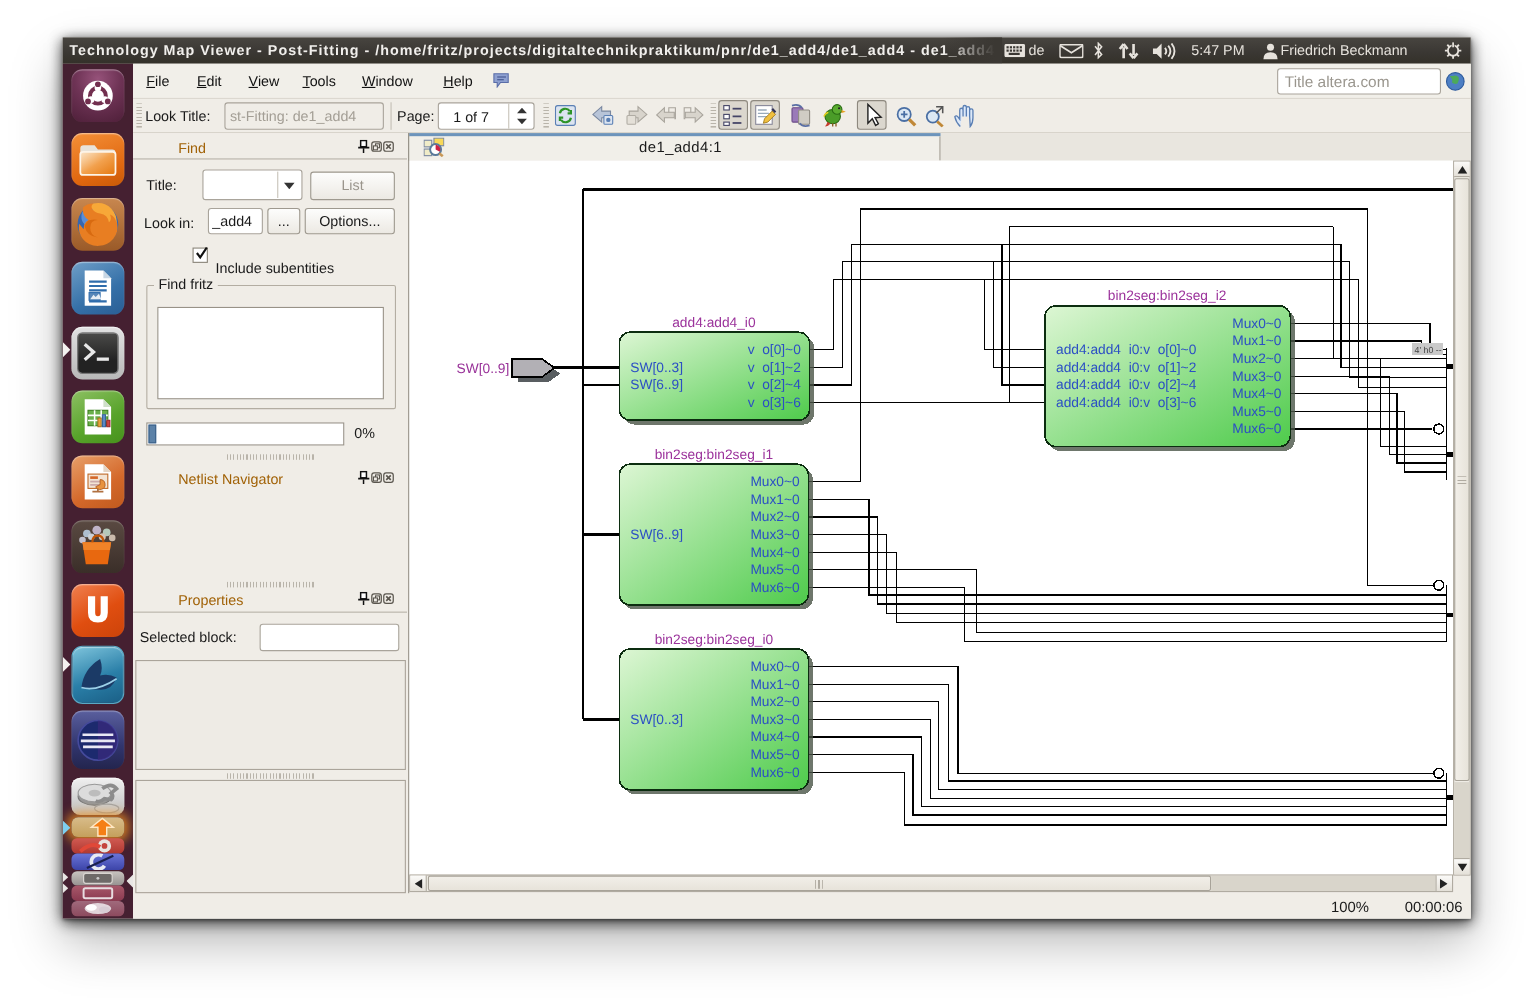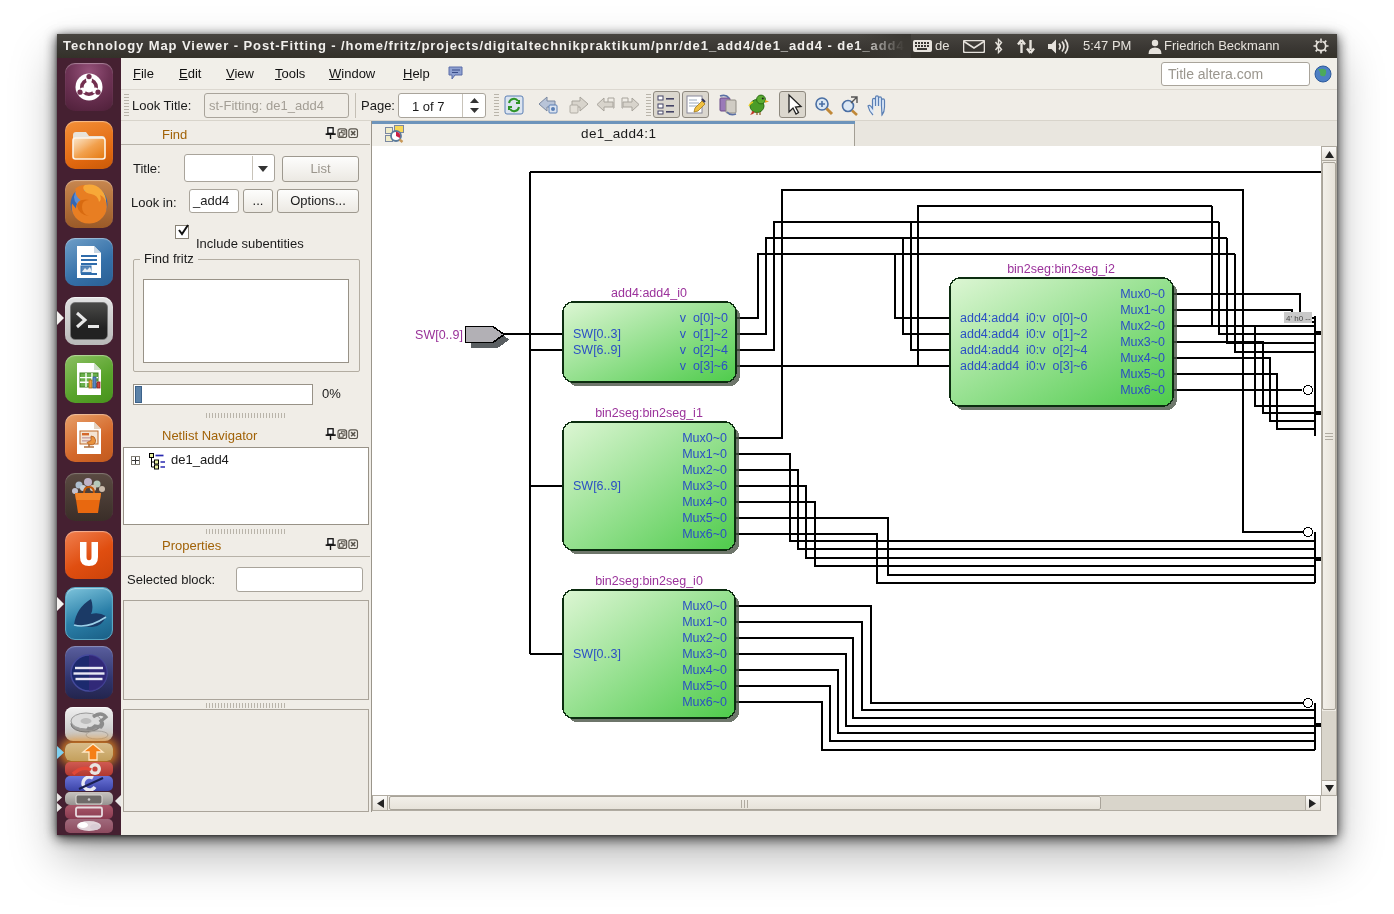--- a/index.html
+++ b/index.html
@@ -431,35 +431,20 @@
       <svg class="picons" style="top:307px;" width="46" height="16" viewBox="0 0 46 16">
           <rect x="5.5" y="1" width="7" height="7.5" fill="#fff" stroke="#111" stroke-width="1.8"></rect>
           <path d="M2.5 9.5 H16" stroke="#111" stroke-width="2.2"></path>
           <path d="M9 10.5 V16" stroke="#111" stroke-width="1.8"></path>
           <rect x="19" y="2.5" width="11.5" height="11.5" rx="2.8" fill="none" stroke="#5a564e" stroke-width="1.5"></rect>
           <rect x="23.5" y="5" width="4.8" height="4.8" fill="none" stroke="#5a564e" stroke-width="1.3"></rect>
           <rect x="21" y="7.5" width="4.8" height="4.8" fill="#efece6" stroke="#5a564e" stroke-width="1.3"></rect>
           <rect x="33.5" y="2.5" width="11.5" height="11.5" rx="2.8" fill="none" stroke="#5a564e" stroke-width="1.5"></rect>
           <path d="M36.5 5.5 l5.5 5.5 M42 5.5 l-5.5 5.5" stroke="#5a564e" stroke-width="2"></path>
         </svg>
-      <div class="abs" style="left:2px;top:326px;width:246px;height:78px;background:#fff;border:1px solid #989287;">
-        <div style="position:absolute;left:7px;top:8px;width:9px;height:9px;background:#fff;border:1px solid #848078;"></div>
-        <svg style="position:absolute;left:8px;top:9px;" width="7" height="7" viewBox="0 0 7 7">
-            <path d="M0 3.5 h7 M3.5 0 v7" stroke="#333"></path>
-          </svg>
-        <svg style="position:absolute;left:24px;top:5px;" width="18" height="17" viewBox="0 0 18 17">
-            <rect x="1.5" y="0.5" width="4" height="4" fill="#e8f0a0" stroke="#000"></rect>
-            <path d="M3.5 4.5 V14 M3.5 9 H6.5 M3.5 14 H6.5" stroke="#000" fill="none"></path>
-            <rect x="6.5" y="7" width="4" height="4" fill="#e8f0a0" stroke="#000"></rect>
-            <rect x="6.5" y="12" width="4" height="4" fill="#e8f0a0" stroke="#000"></rect>
-            <path d="M7.5 2.5 H15.5" stroke="#2a2ab0" stroke-width="1.7"></path>
-            <path d="M12.5 9 H17 M12.5 14 H17" stroke="#2a2ab0" stroke-width="1.7"></path>
-          </svg>
-        <span style="position:absolute;left:47px;top:4px;">de1_add4</span>
-      </div>
       <div class="abs" style="left:85px;top:408px;width:80px;height:5px;background-image:repeating-linear-gradient(90deg,#b9b4aa 0 1px, transparent 1px 3px);"></div>
       <div class="ptitle" style="top:417px;">Properties</div>
       <svg class="picons" style="top:417px;" width="46" height="16" viewBox="0 0 46 16">
           <rect x="5.5" y="1" width="7" height="7.5" fill="#fff" stroke="#111" stroke-width="1.8"></rect>
           <path d="M2.5 9.5 H16" stroke="#111" stroke-width="2.2"></path>
           <path d="M9 10.5 V16" stroke="#111" stroke-width="1.8"></path>
           <rect x="19" y="2.5" width="11.5" height="11.5" rx="2.8" fill="none" stroke="#5a564e" stroke-width="1.5"></rect>
           <rect x="23.5" y="5" width="4.8" height="4.8" fill="none" stroke="#5a564e" stroke-width="1.3"></rect>
           <rect x="21" y="7.5" width="4.8" height="4.8" fill="#efece6" stroke="#5a564e" stroke-width="1.3"></rect>
           <rect x="33.5" y="2.5" width="11.5" height="11.5" rx="2.8" fill="none" stroke="#5a564e" stroke-width="1.5"></rect>
@@ -625,14 +610,18 @@
           <path d="M0 4.5 L7 0 V9 z" fill="#222"></path>
         </svg>
       <div class="abs" style="left:16px;top:0;width:712px;height:14px;background:linear-gradient(#f2efe9,#e7e3da);border:1px solid #a8a399;border-radius:2px;"></div>
       <div class="abs" style="left:368px;top:4px;width:7px;height:8px;background-image:repeating-linear-gradient(90deg,#b0aba1 0 1px, transparent 1px 3px);"></div>
       <div class="abs" style="left:728px;top:0;width:204px;height:14px;background:#d9d5cb;"></div>
       <div class="abs" style="left:932px;top:0;width:15px;height:14px;background:linear-gradient(#fbfaf8,#e4e0d8);border-left:1px solid #b0aba1;"></div>
       <svg class="abs" style="left:936px;top:3px;" width="7" height="9" viewBox="0 0 7 9">
           <path d="M7 4.5 L0 0 V9 z" fill="#222"></path>
         </svg>
     </div>
+    <div id="statusbar">
+      <span style="position:absolute;left:1089px;top:4px;font-size:13.5px">100%</span>
+      <span style="position:absolute;left:1156px;top:4px;font-size:13.5px">00:00:06</span>
+    </div>
   </div>
 </div>
 
 </body></html>

